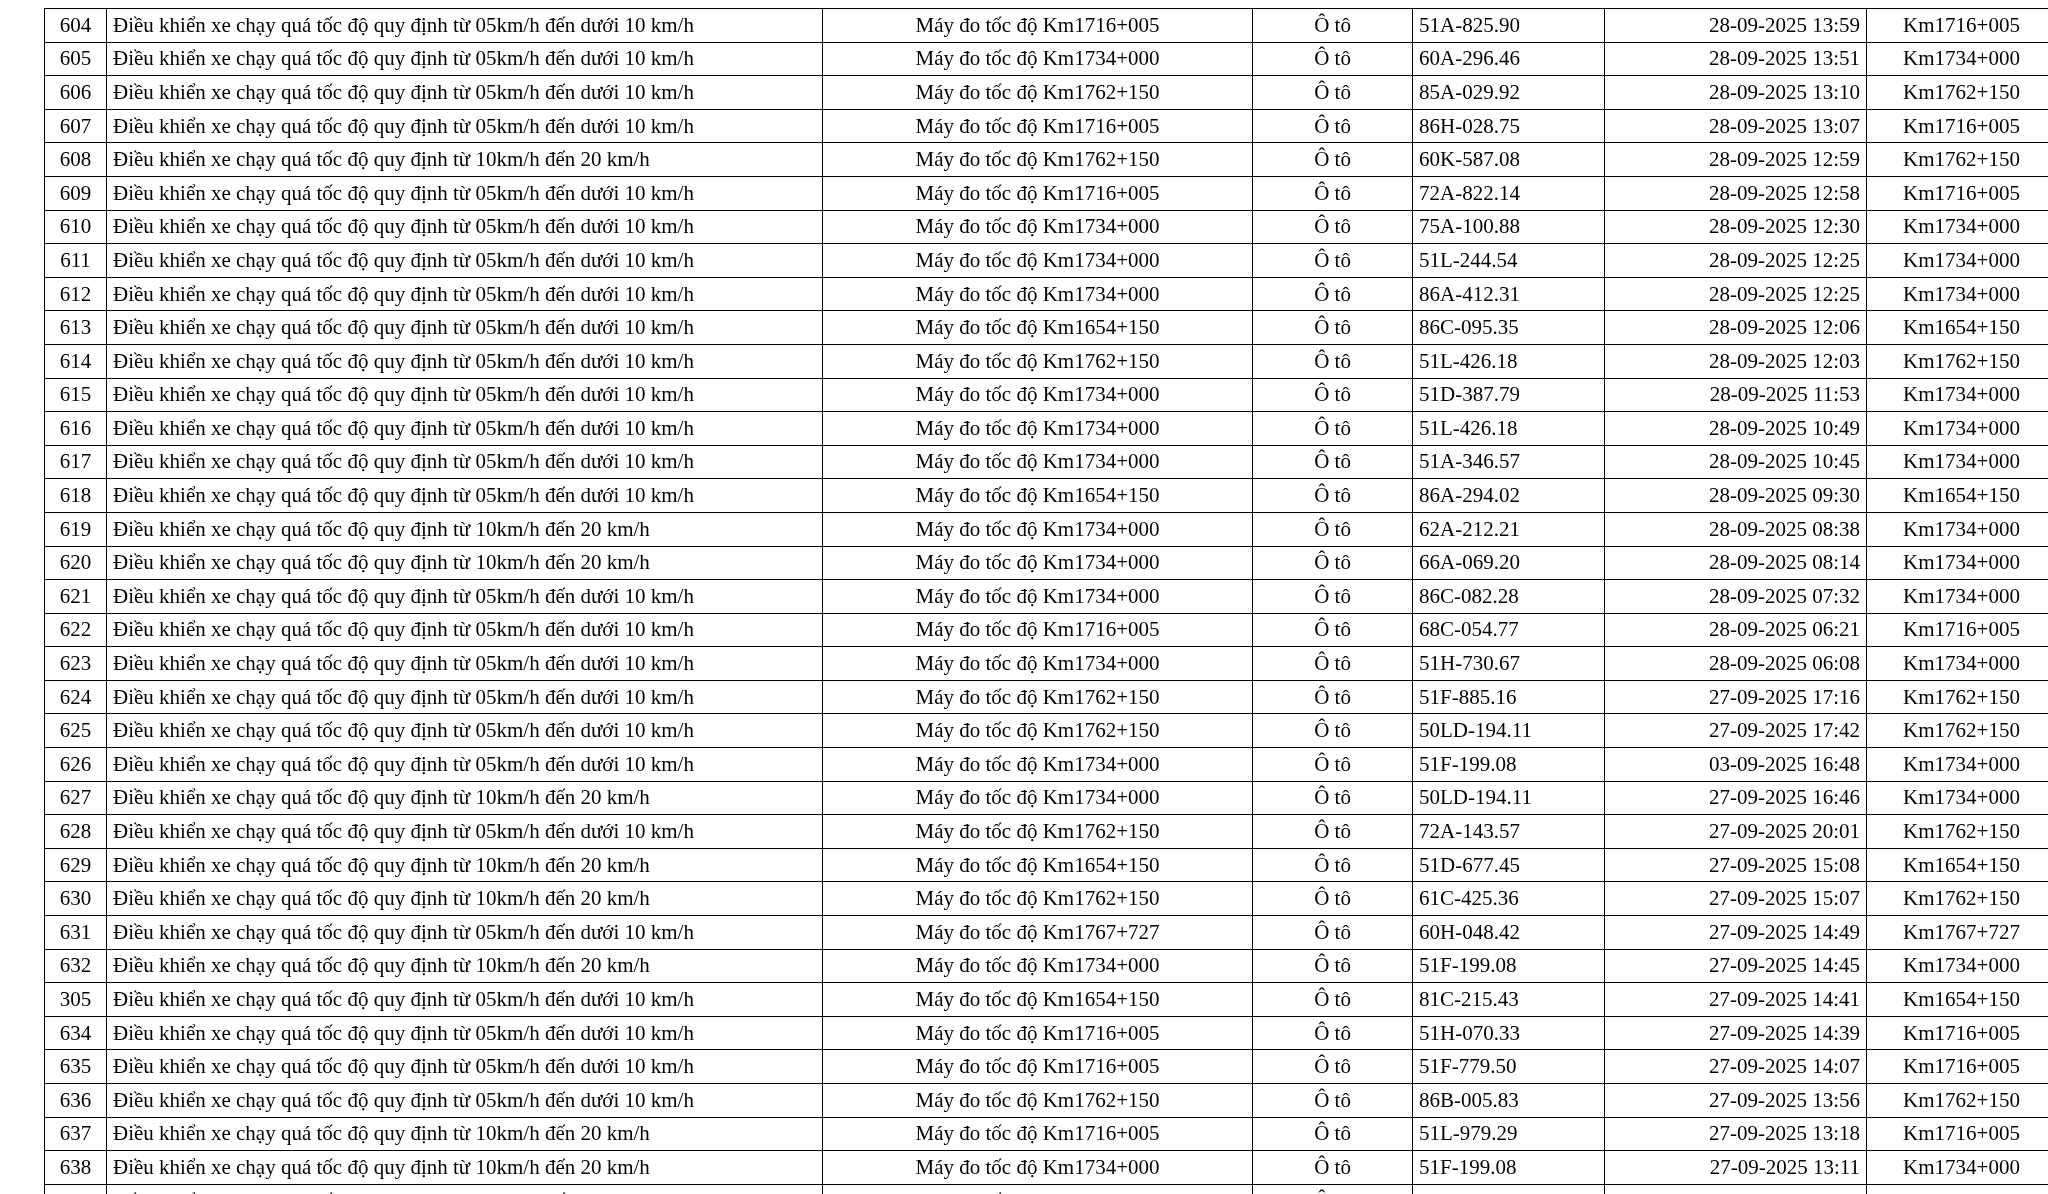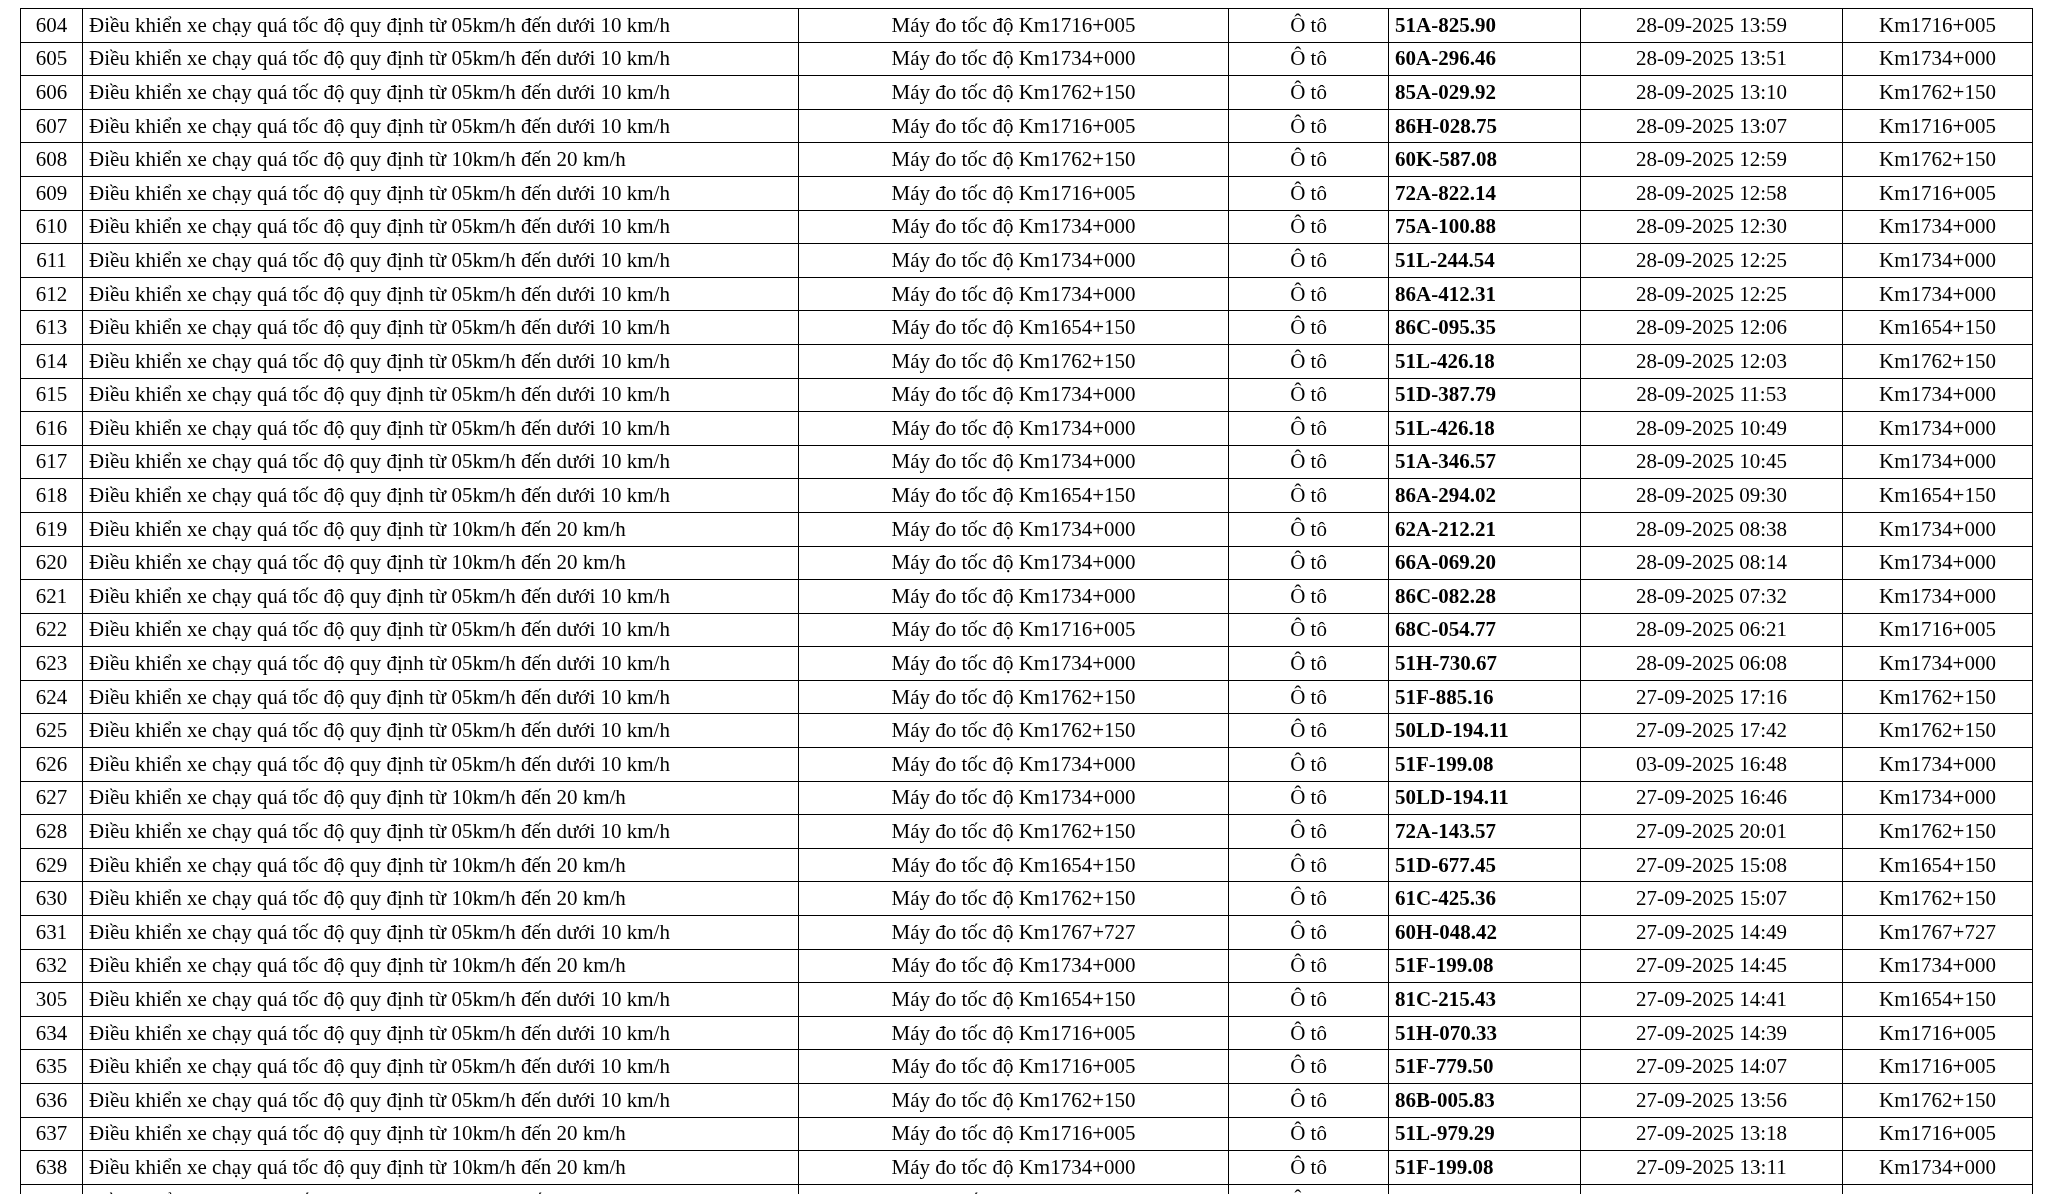--- a/index.html
+++ b/index.html
@@ -11,21 +11,21 @@
     width: 2048px;
     height: 1194px;
     font-family: "Liberation Serif", serif;
     color: #000000;
     overflow: hidden;
   }
   .page {
     box-sizing: border-box;
     width: 2048px;
     height: 1194px;
-    padding: 8px 40px 0 20px;
+    padding: 8px 40px 0 44px;
   }
   table.violations {
     border-collapse: collapse;
     table-layout: fixed;
     width: 1968px;
     font-size: 21px;
     line-height: 1.05;
   }
   table.violations td {
     border: 1.3px solid #000000;
@@ -40,22 +40,22 @@
   col.c-tb     { width: 430px; }
   col.c-loai   { width: 160px; }
   col.c-bks    { width: 192px; }
   col.c-tg     { width: 262px; }
   col.c-vt     { width: 190px; }
 
   td.stt   { text-align: center; }
   td.hv    { text-align: left; margin-left: 40px; }
   td.tb    { text-align: center; padding-left: 10px; }
   td.loai  { text-align: center; }
-  td.bks   { text-align: left; font-weight: bold; padding-left: 10px; }
-  td.tg    { text-align: center; padding-left: 10px; }
+  td.bks   { text-align: left; font-weight: normal; padding-left: 10px; }
+  td.tg    { text-align: right; padding-left: 10px; }
   td.vt    { text-align: center; }
 </style>
 </head>
 <body>
 
 <div class="page">
   <table class="violations">
     <colgroup>
       <col class="c-stt">
       <col class="c-hv">

